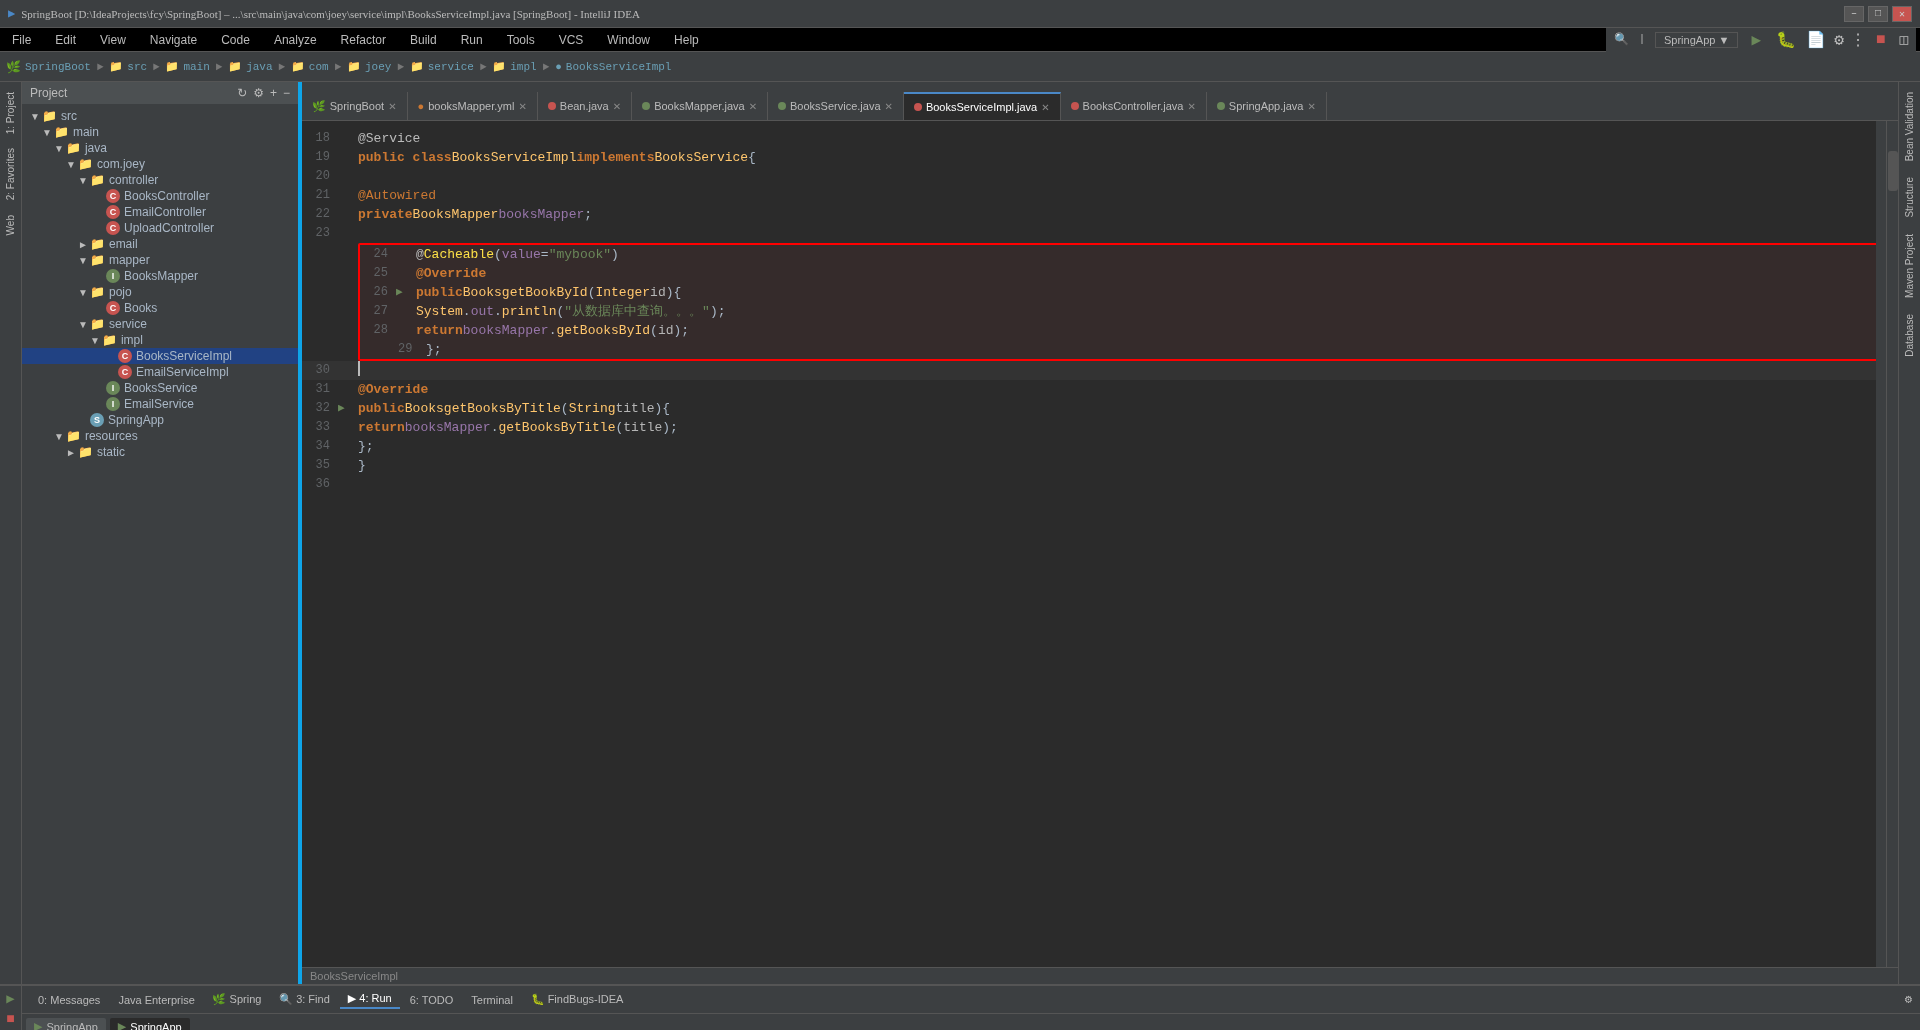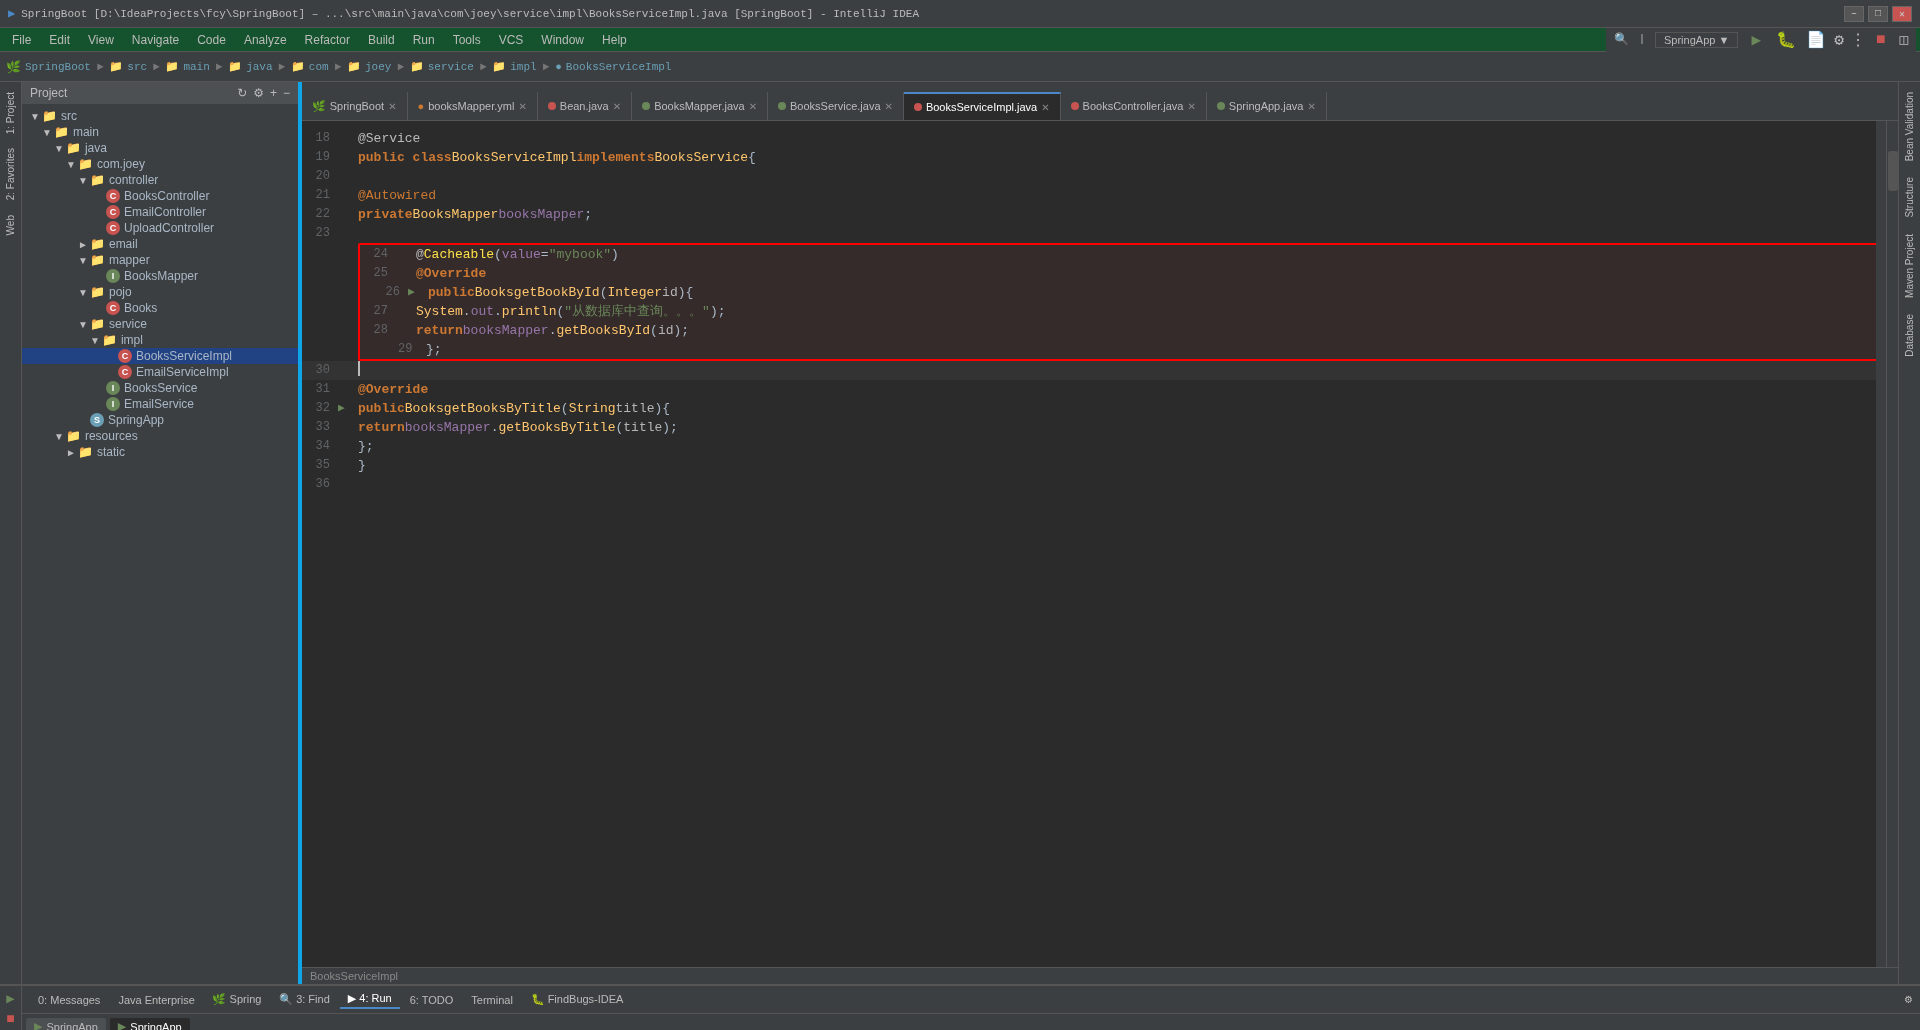--- a/index.html
+++ b/index.html
@@ -5,21 +5,21 @@
     * { margin: 0; padding: 0; box-sizing: border-box; }
     body { font-family: 'Courier New', monospace; font-size: 12px; background: #2b2b2b; color: #a9b7c6; width: 1920px; height: 1030px; overflow: hidden; }
     
     
     #title-bar { background: #3c3f41; height: 28px; display: flex; align-items: center; justify-content: space-between; padding: 0 8px; border-bottom: 1px solid #555; }
     #title-bar-left { display: flex; align-items: center; gap: 6px; font-size: 11px; color: #bbb; }
     #title-bar-controls { display: flex; gap: 4px; }
     .title-btn { width: 20px; height: 16px; background: #555; border: 1px solid #666; color: #ccc; font-size: 10px; cursor: pointer; display: flex; align-items: center; justify-content: center; }
     
     
-    #menu-bar { background: #14532d; height: 24px; display: flex; align-items: center; padding: 0 4px; border-bottom: 1px solid #555; gap: 2px; }
+    #menu-bar { background: #000000; height: 24px; display: flex; align-items: center; padding: 0 4px; border-bottom: 1px solid #555; gap: 8px; }
     .menu-item { padding: 2px 8px; font-size: 12px; color: #bbb; cursor: pointer; font-family: Arial, sans-serif; }
     
     
     #nav-bar { background: #3c3f41; height: 30px; display: flex; align-items: center; padding: 0 6px; border-bottom: 1px solid #555; gap: 4px; font-size: 11px; }
     .nav-sep { color: #777; margin: 0 2px; }
     .nav-link { color: #6a9fb5; cursor: pointer; }
     
     
     #run-config { display: flex; align-items: center; gap: 6px; margin-left: auto; background: #3c3f41; padding: 0 8px; }
     .run-btn { width: 24px; height: 24px; display: flex; align-items: center; justify-content: center; cursor: pointer; color: #6a9fb5; font-size: 16px; }
@@ -79,21 +79,21 @@
     #bottom-area { display: flex; height: 260px; }
     
     #code-wrapper { flex: 1; display: flex; overflow: hidden; }
   </style>
 </head>
 <body>
 
 <div id="title-bar">
   <div id="title-bar-left">
     <span style="color:#4a88c7; font-weight:bold; font-size:12px;">▶</span>
-    <span style="font-family:Liberation Mono, monospace; font-size:11px;">SpringBoot [D:\IdeaProjects\fcy\SpringBoot] – ...\src\main\java\com\joey\service\impl\BooksServiceImpl.java [SpringBoot] - IntelliJ IDEA</span>
+    <span style="font-family:Liberation Serif, serif; font-size:11px;">SpringBoot [D:\IdeaProjects\fcy\SpringBoot] – ...\src\main\java\com\joey\service\impl\BooksServiceImpl.java [SpringBoot] - IntelliJ IDEA</span>
   </div>
   <div id="title-bar-controls">
     <div class="title-btn">–</div>
     <div class="title-btn">□</div>
     <div class="title-btn" style="background:#c75450;">✕</div>
   </div>
 </div>
 
 <div id="menu-bar">
   <span class="menu-item">File</span>
@@ -442,21 +442,21 @@
           </div>
 
           <div class="code-line">
             <span style="width:36px; color:#606366; text-align:right; padding-right:8px; user-select:none; font-size:12px; min-width:36px;">25</span>
             <span style="width:20px;"></span>
             <span class="plain">        </span>
               <span class="kw">@Override</span>
           </div>
 
           <div class="code-line">
-            <span style="width:36px; color:#606366; text-align:right; padding-right:8px; user-select:none; font-size:12px; min-width:36px;margin-left:12px;">26</span>
+            <span style="width:36px; color:#606366; text-align:right; padding-right:8px; user-select:none; font-size:12px; min-width:36px;">26</span>
             <span style="width:20px; color:#6a8759; font-size:11px;">▶</span>
             <span class="plain">        </span>
               <span class="kw">public </span>
               <span class="class-name">Books </span>
               <span class="method">getBookById</span>
               <span class="plain">(</span>
               <span class="class-name">Integer </span>
               <span style="color:#b5b5b5;">id</span>
               <span class="plain">){</span>
           </div>

